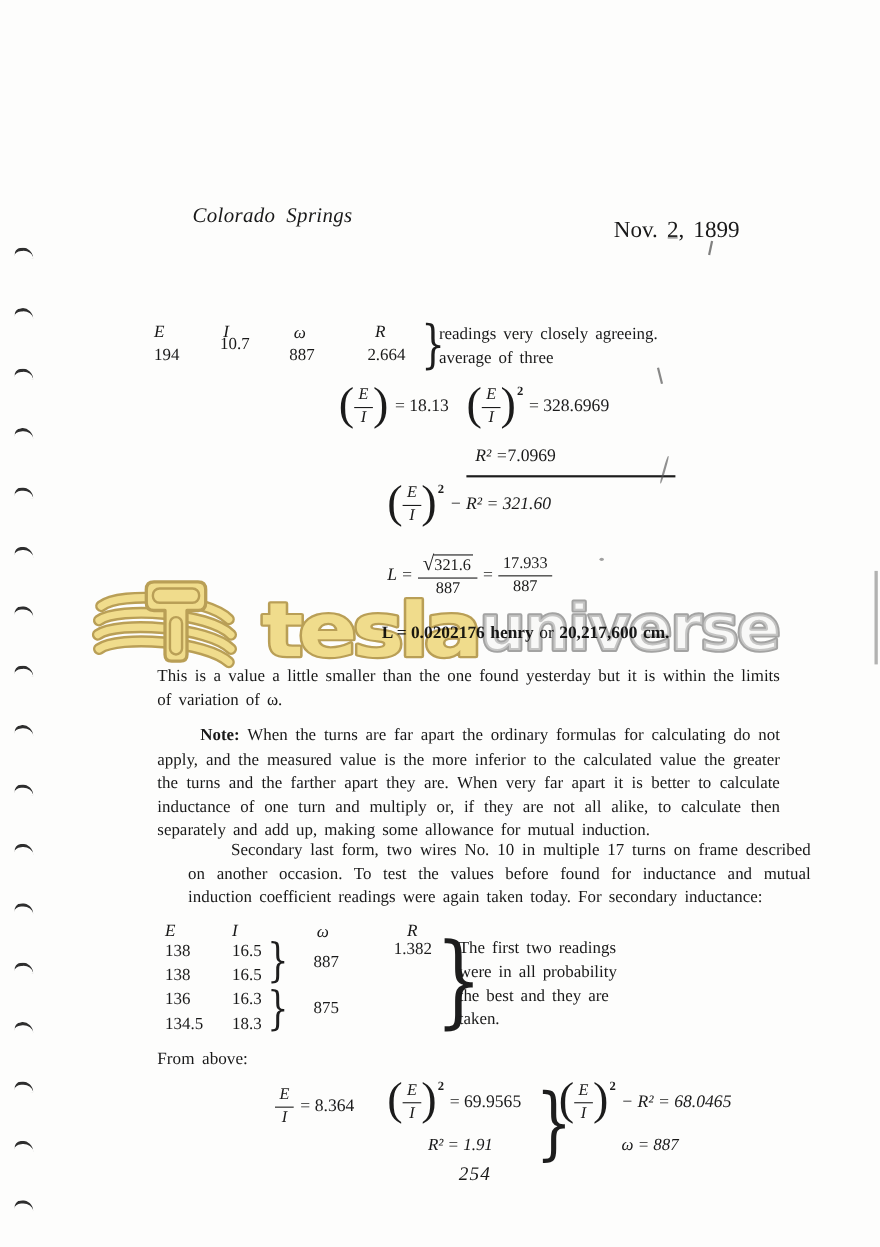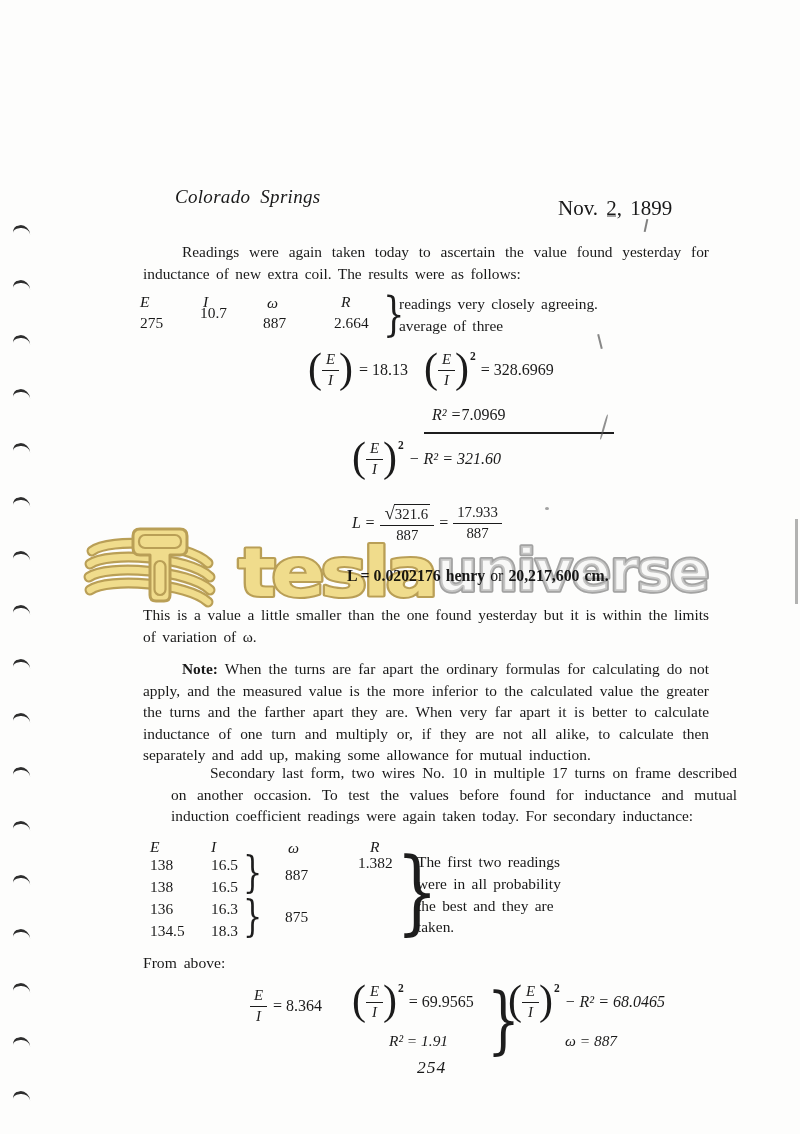--- a/index.html
+++ b/index.html
@@ -70,28 +70,27 @@
   <div class="mark" style="top:821px"></div>
   <div class="mark" style="top:875px"></div>
   <div class="mark" style="top:929px"></div>
   <div class="mark" style="top:983px"></div>
   <div class="mark" style="top:1037px"></div>
   <div class="mark" style="top:1091px"></div>
 
   <div class="abs hdr-left">Colorado Springs</div>
   <div class="abs hdr-right">Nov. 2, 1899</div>
 
-  <div class="abs para indent p-intro">Readings were again taken today to ascertain the value found yesterday for inductance of new extra coil. The results were as follows:</div>
 
   <div>
     <span class="abs t-head" style="left:140px;top:293px">E</span>
     <span class="abs t-head" style="left:203px;top:293px">I</span>
     <span class="abs t-head" style="left:267px;top:294px">ω</span>
     <span class="abs t-head" style="left:341px;top:293px">R</span>
-    <span class="abs t-val" style="left:140px;top:314px">275</span>
+    <span class="abs t-val" style="left:140px;top:314px">194</span>
     <span class="abs t-val" style="left:200px;top:304px">10.7</span>
     <span class="abs t-val" style="left:263px;top:314px">887</span>
     <span class="abs t-val" style="left:334px;top:314px">2.664</span>
     <span class="abs brace" style="left:383px;top:290px;font-size:47px">}</span>
     <div class="abs note-lines" style="left:399px;top:293px">
       <div>readings very closely agreeing.</div>
       <div>average of three</div>
     </div>
   </div>
 

